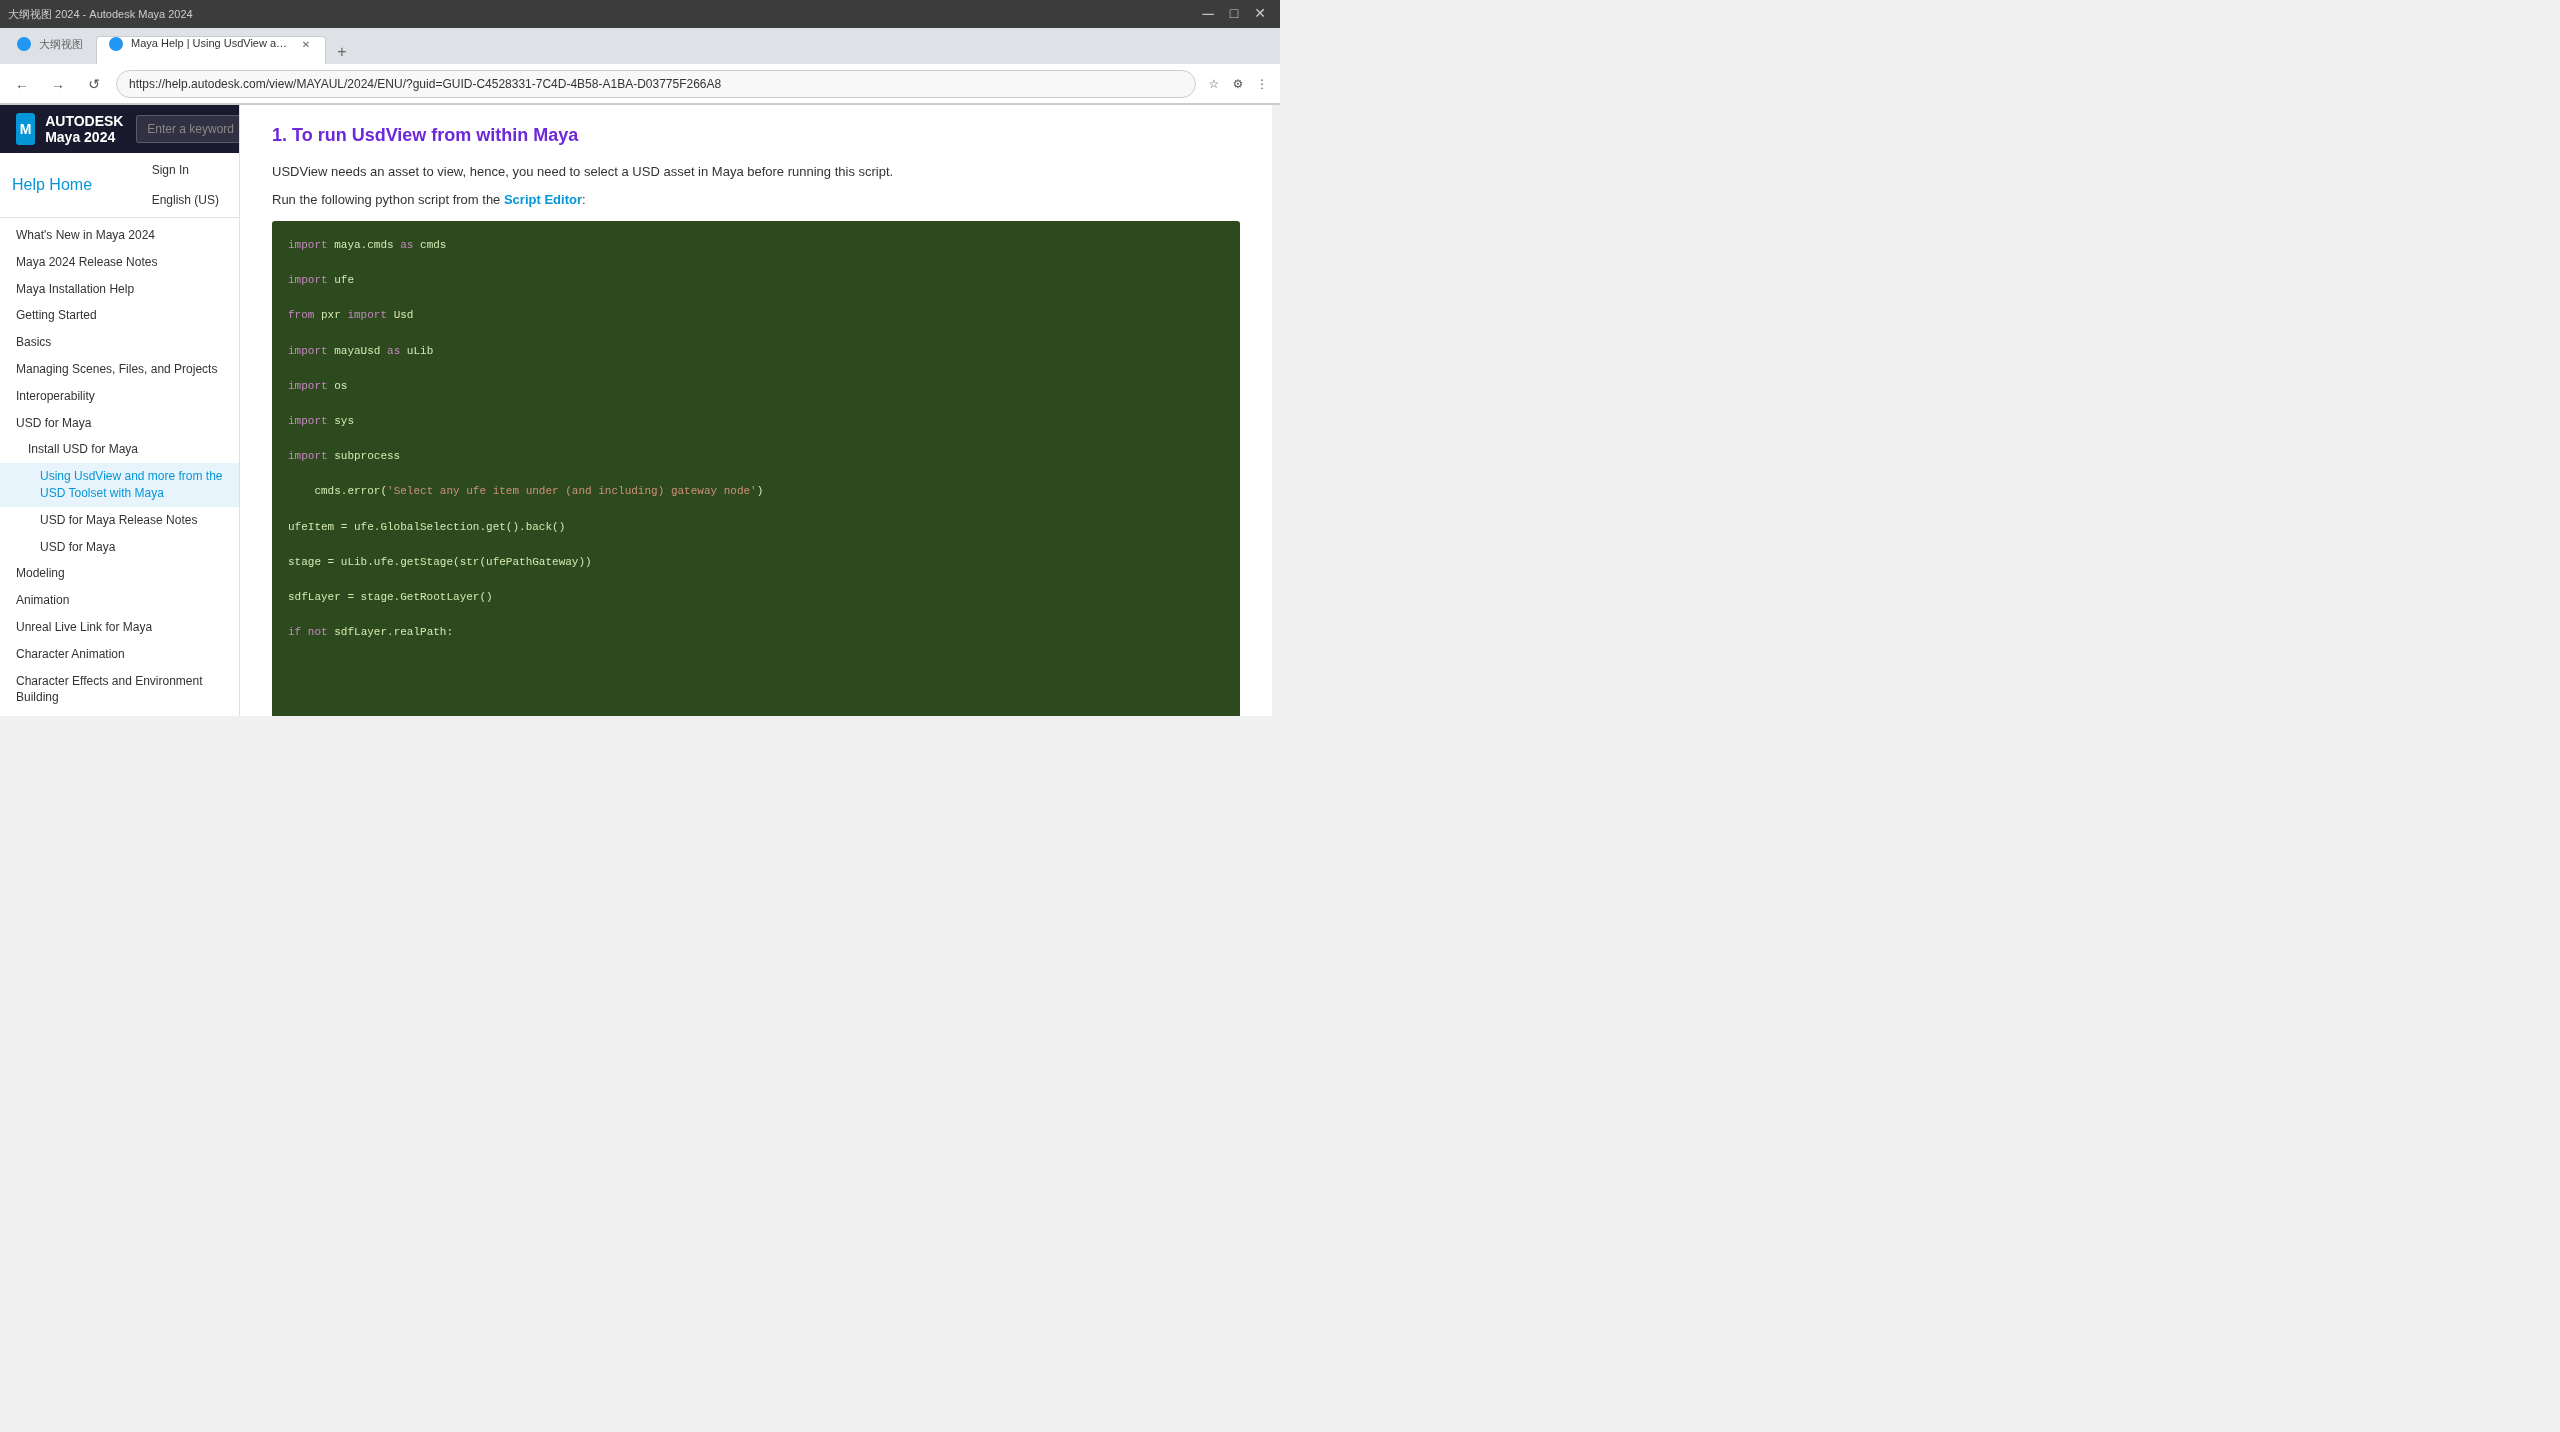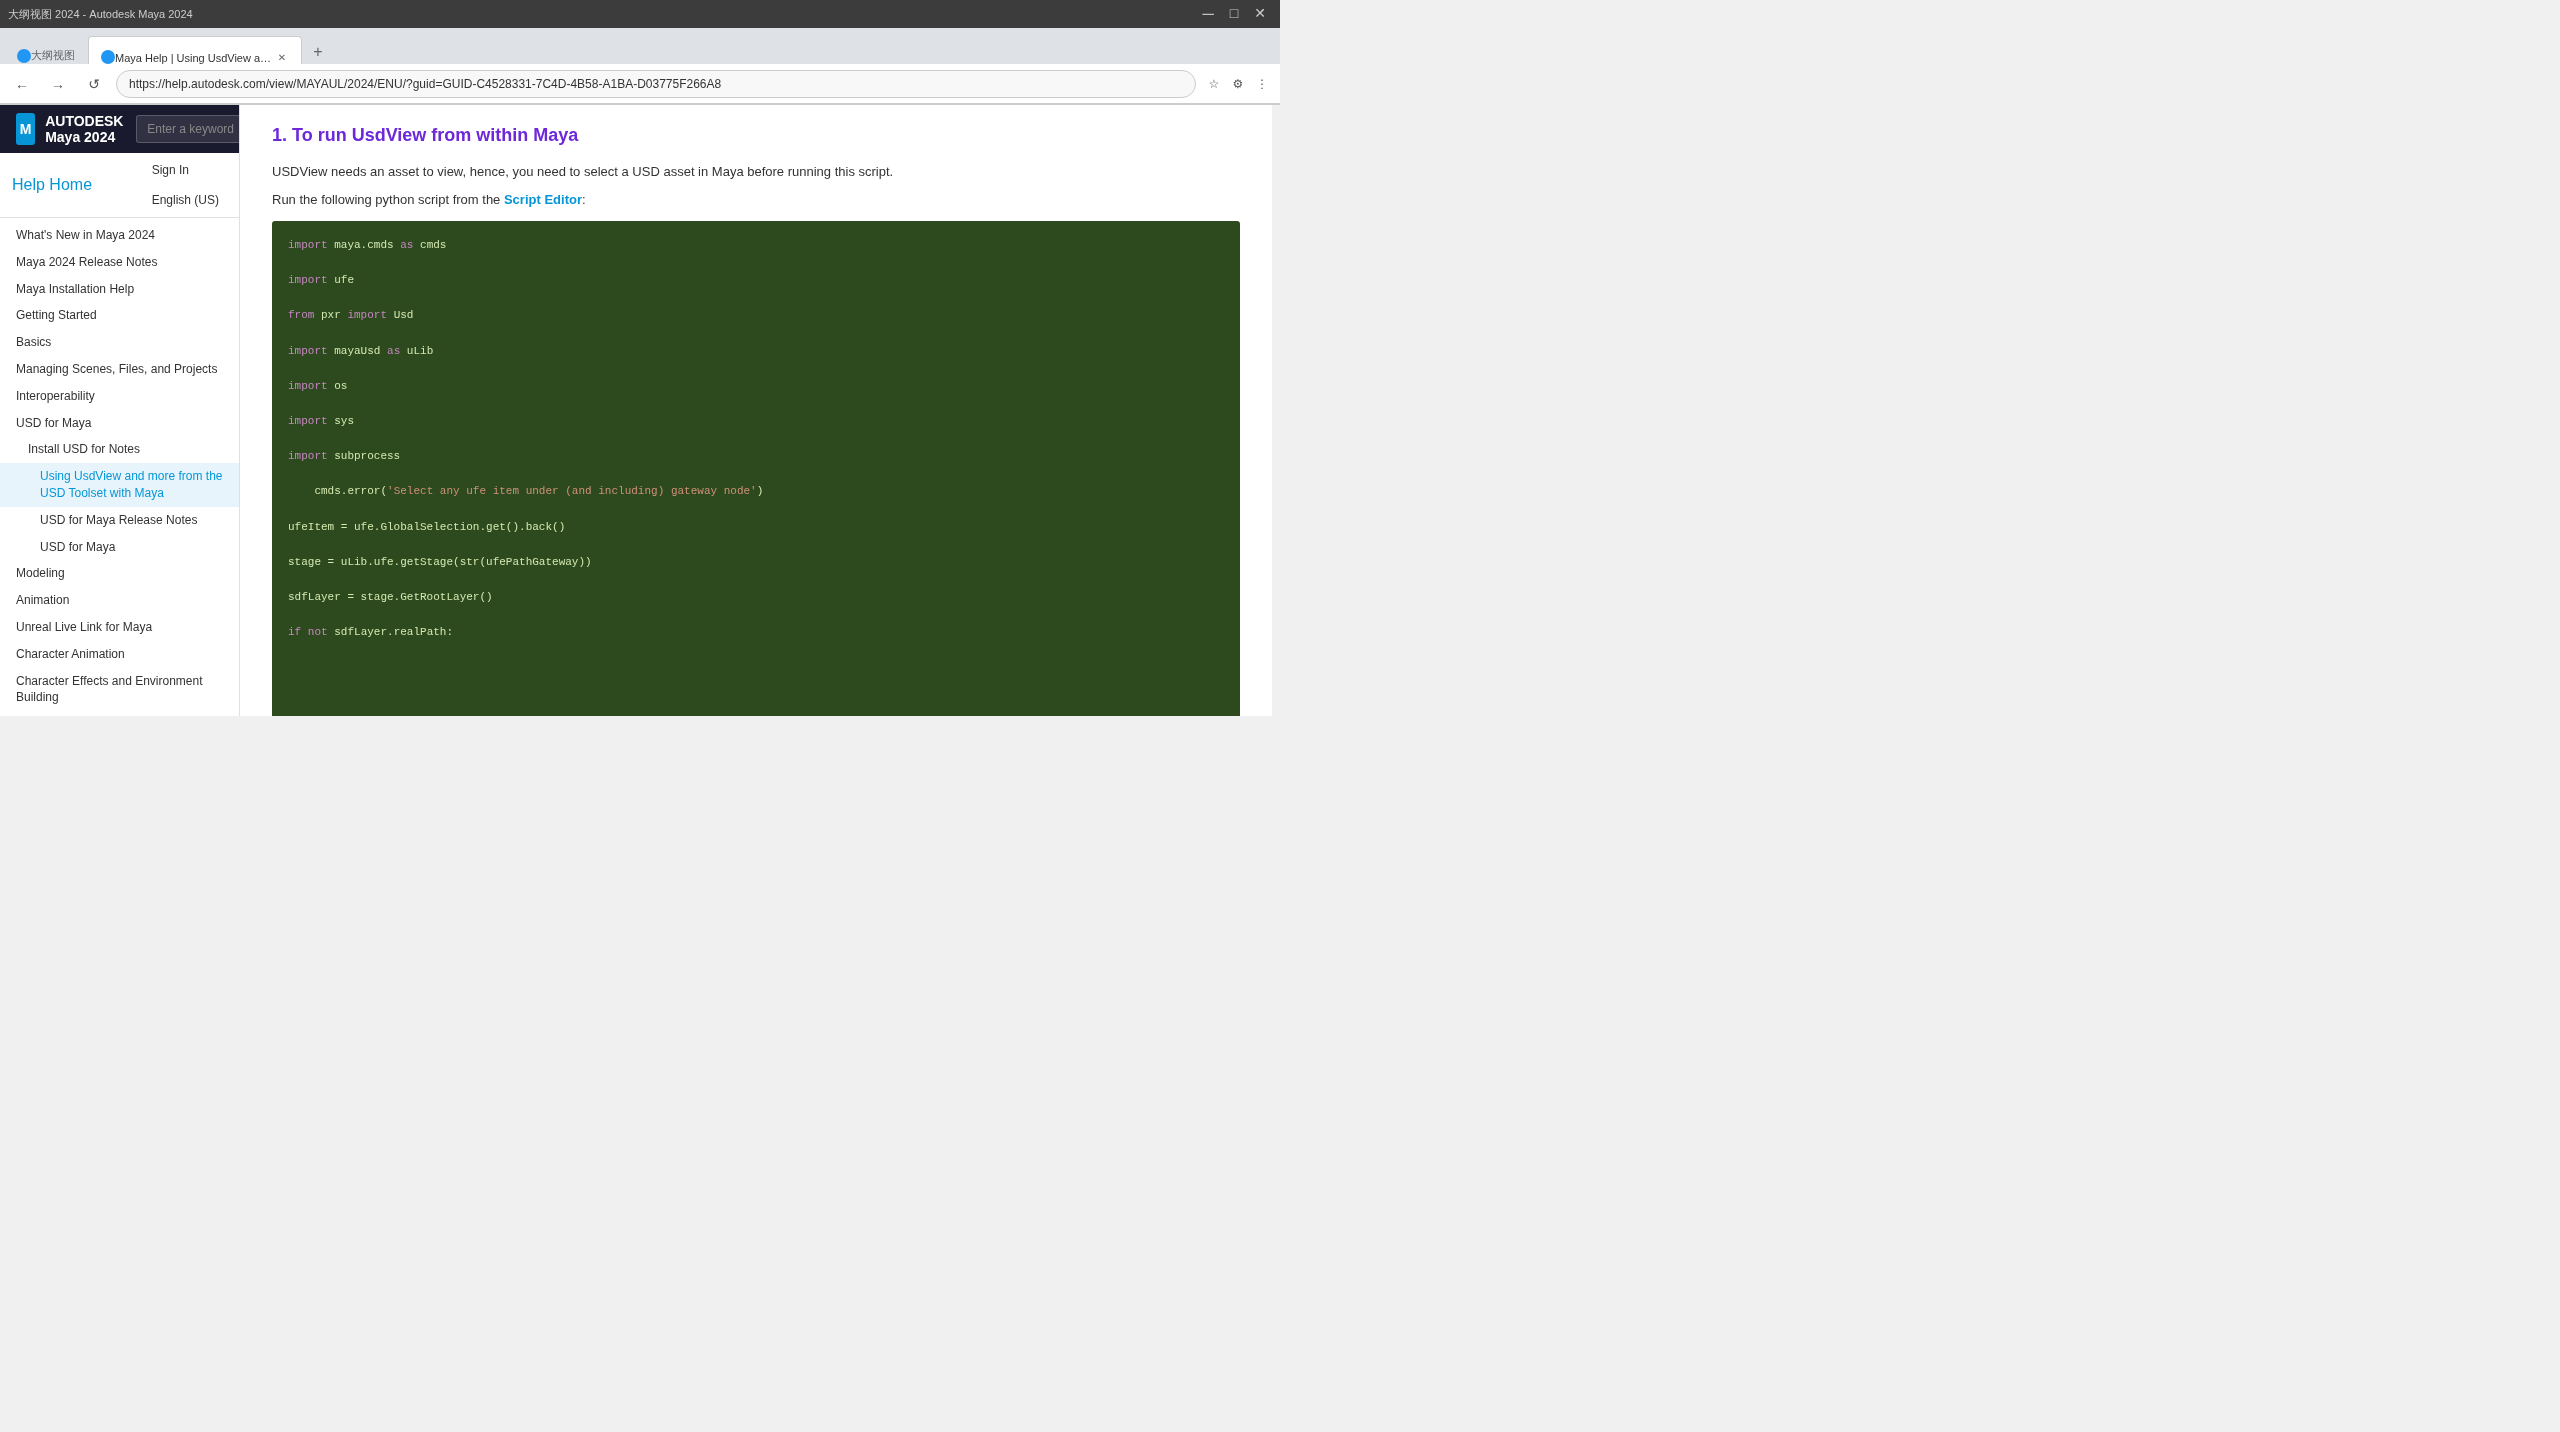--- a/index.html
+++ b/index.html
@@ -4,21 +4,21 @@
   <style>
     * { margin: 0; padding: 0; box-sizing: border-box; }
     body { font-family: Arial, sans-serif; font-size: 13px; background: #f0f0f0; color: #333; width: 1280px; height: 716px; overflow: hidden; }
 
     
     .browser-chrome { background: #f2f2f2; border-bottom: 1px solid #ccc; }
     .title-bar { background: #3c3c3c; height: 28px; display: flex; align-items: center; padding: 4px 8px; color: #ccc; font-size: 12px; justify-content: space-between; }
     .title-bar-left { display: flex; align-items: center; gap: 8px; }
     .title-bar-controls { display: flex; gap: 4px; }
     .tab-bar { background: #dee1e6; height: 36px; display: flex; align-items: flex-end; padding: 0 4px; }
-    .tab { background: #fff; height: 28px; padding: 0 12px; display: flex; align-items: flex-end; border-radius: 4px 4px 0 0; font-size: 12px; color: #333; border: 1px solid #ccc; border-bottom: none; max-width: 240px; }
+    .tab { background: #fff; height: 28px; padding: 0 12px; display: flex; align-items: flex-start; gap: 8px; border-radius: 4px 4px 0 0; font-size: 12px; color: #333; border: 1px solid #ccc; border-bottom: none; max-width: 240px; }
     .tab-inactive { background: #dee1e6; border: 1px solid transparent; color: #666; }
     .tab-close { width: 14px; height: 14px; border-radius: 50%; display: flex; align-items: center; justify-content: center; font-size: 10px; cursor: pointer; color: #666; }
     .tab-add { width: 24px; height: 24px; display: flex; align-items: center; justify-content: center; border-radius: 50%; cursor: pointer; color: #666; font-size: 16px; margin-left: 4px; }
     .address-bar { background: #fff; height: 40px; display: flex; align-items: center; padding: 0 8px; gap: 8px; border-bottom: 1px solid #ccc; }
     .nav-btn { width: 28px; height: 28px; display: flex; align-items: center; justify-content: center; border-radius: 50%; cursor: pointer; color: #555; font-size: 14px; }
     .address-input { flex: 1; height: 28px; border: 1px solid #ccc; border-radius: 14px; padding: 0 12px; font-size: 12px; background: #f8f8f8; color: #333; outline: none; }
     .browser-toolbar { display: flex; align-items: center; gap: 4px; }
     .toolbar-icon { width: 20px; height: 20px; display: flex; align-items: center; justify-content: center; color: #555; font-size: 12px; cursor: pointer; border-radius: 3px; }
 
     
@@ -136,21 +136,21 @@
       </div>
       <div class="sidebar-nav" id="sidebar-nav">
           <div class="nav-item">What's New in Maya 2024</div>
           <div class="nav-item">Maya 2024 Release Notes</div>
           <div class="nav-item">Maya Installation Help</div>
           <div class="nav-item">Getting Started</div>
           <div class="nav-item">Basics</div>
           <div class="nav-item">Managing Scenes, Files, and Projects</div>
           <div class="nav-item">Interoperability</div>
           <div class="nav-item">USD for Maya</div>
-          <div class="nav-item sub">Install USD for Notes</div>
+          <div class="nav-item sub">Install USD for Maya</div>
           <div class="nav-item sub2 active">Using UsdView and more from the USD Toolset with Maya</div>
           <div class="nav-item sub2">USD for Maya Release Notes</div>
           <div class="nav-item sub2">USD for Maya</div>
           <div class="nav-item">Modeling</div>
           <div class="nav-item">Animation</div>
           <div class="nav-item">Unreal Live Link for Maya</div>
           <div class="nav-item">Character Animation</div>
           <div class="nav-item">Character Effects and Environment Building</div>
           <div class="nav-item">Motion Graphics</div>
           <div class="nav-item">Simulation and Effects</div>

